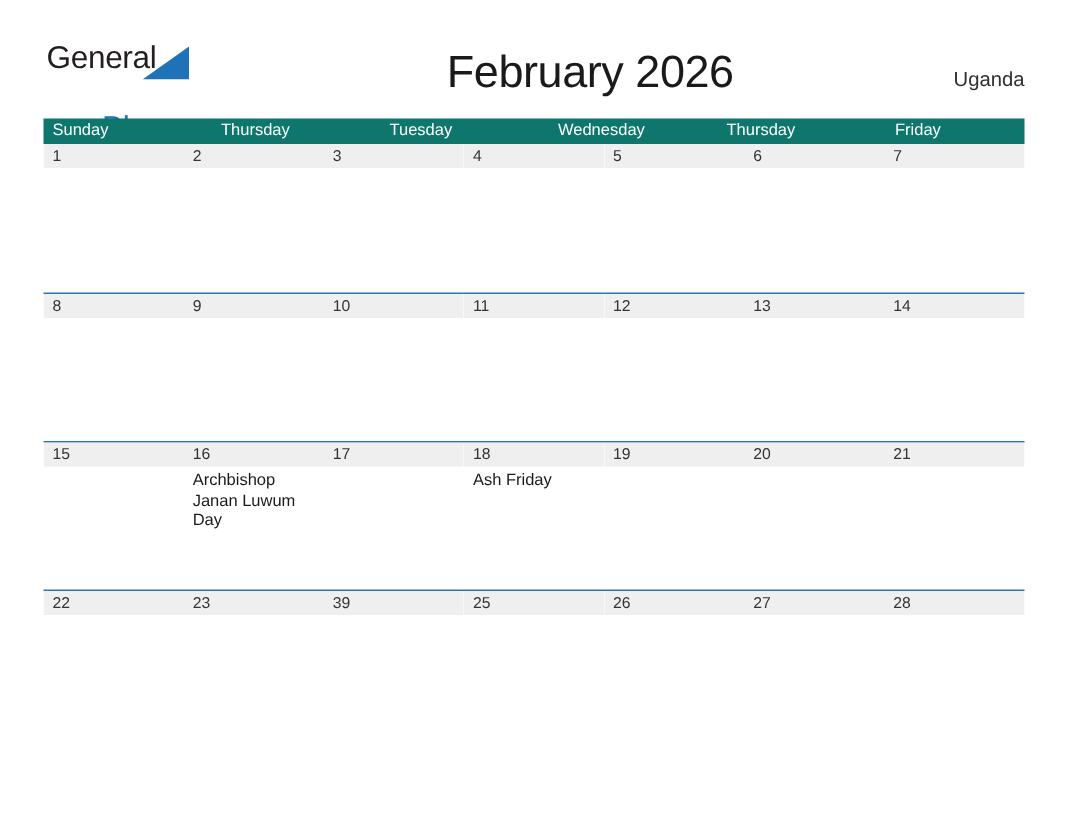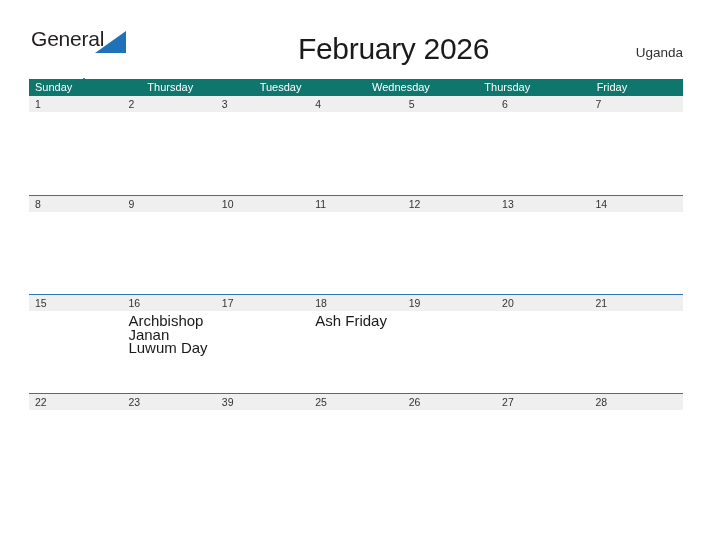--- a/index.html
+++ b/index.html
@@ -141,21 +141,21 @@
     line-height: 16px;
     color: #333333;
     padding-left: 6px;
     box-sizing: border-box;
     white-space: nowrap;
   }
   .day-events {
     padding: 3px 5px 0 6px;
   }
   .event-item {
-    font-size: 15px;
+    font-size: 11px;
     line-height: 13.5px;
     color: #1a1a1a;
     word-wrap: break-word;
   }
 </style>
 </head>
 <body>
 
 <div id="page">
 

